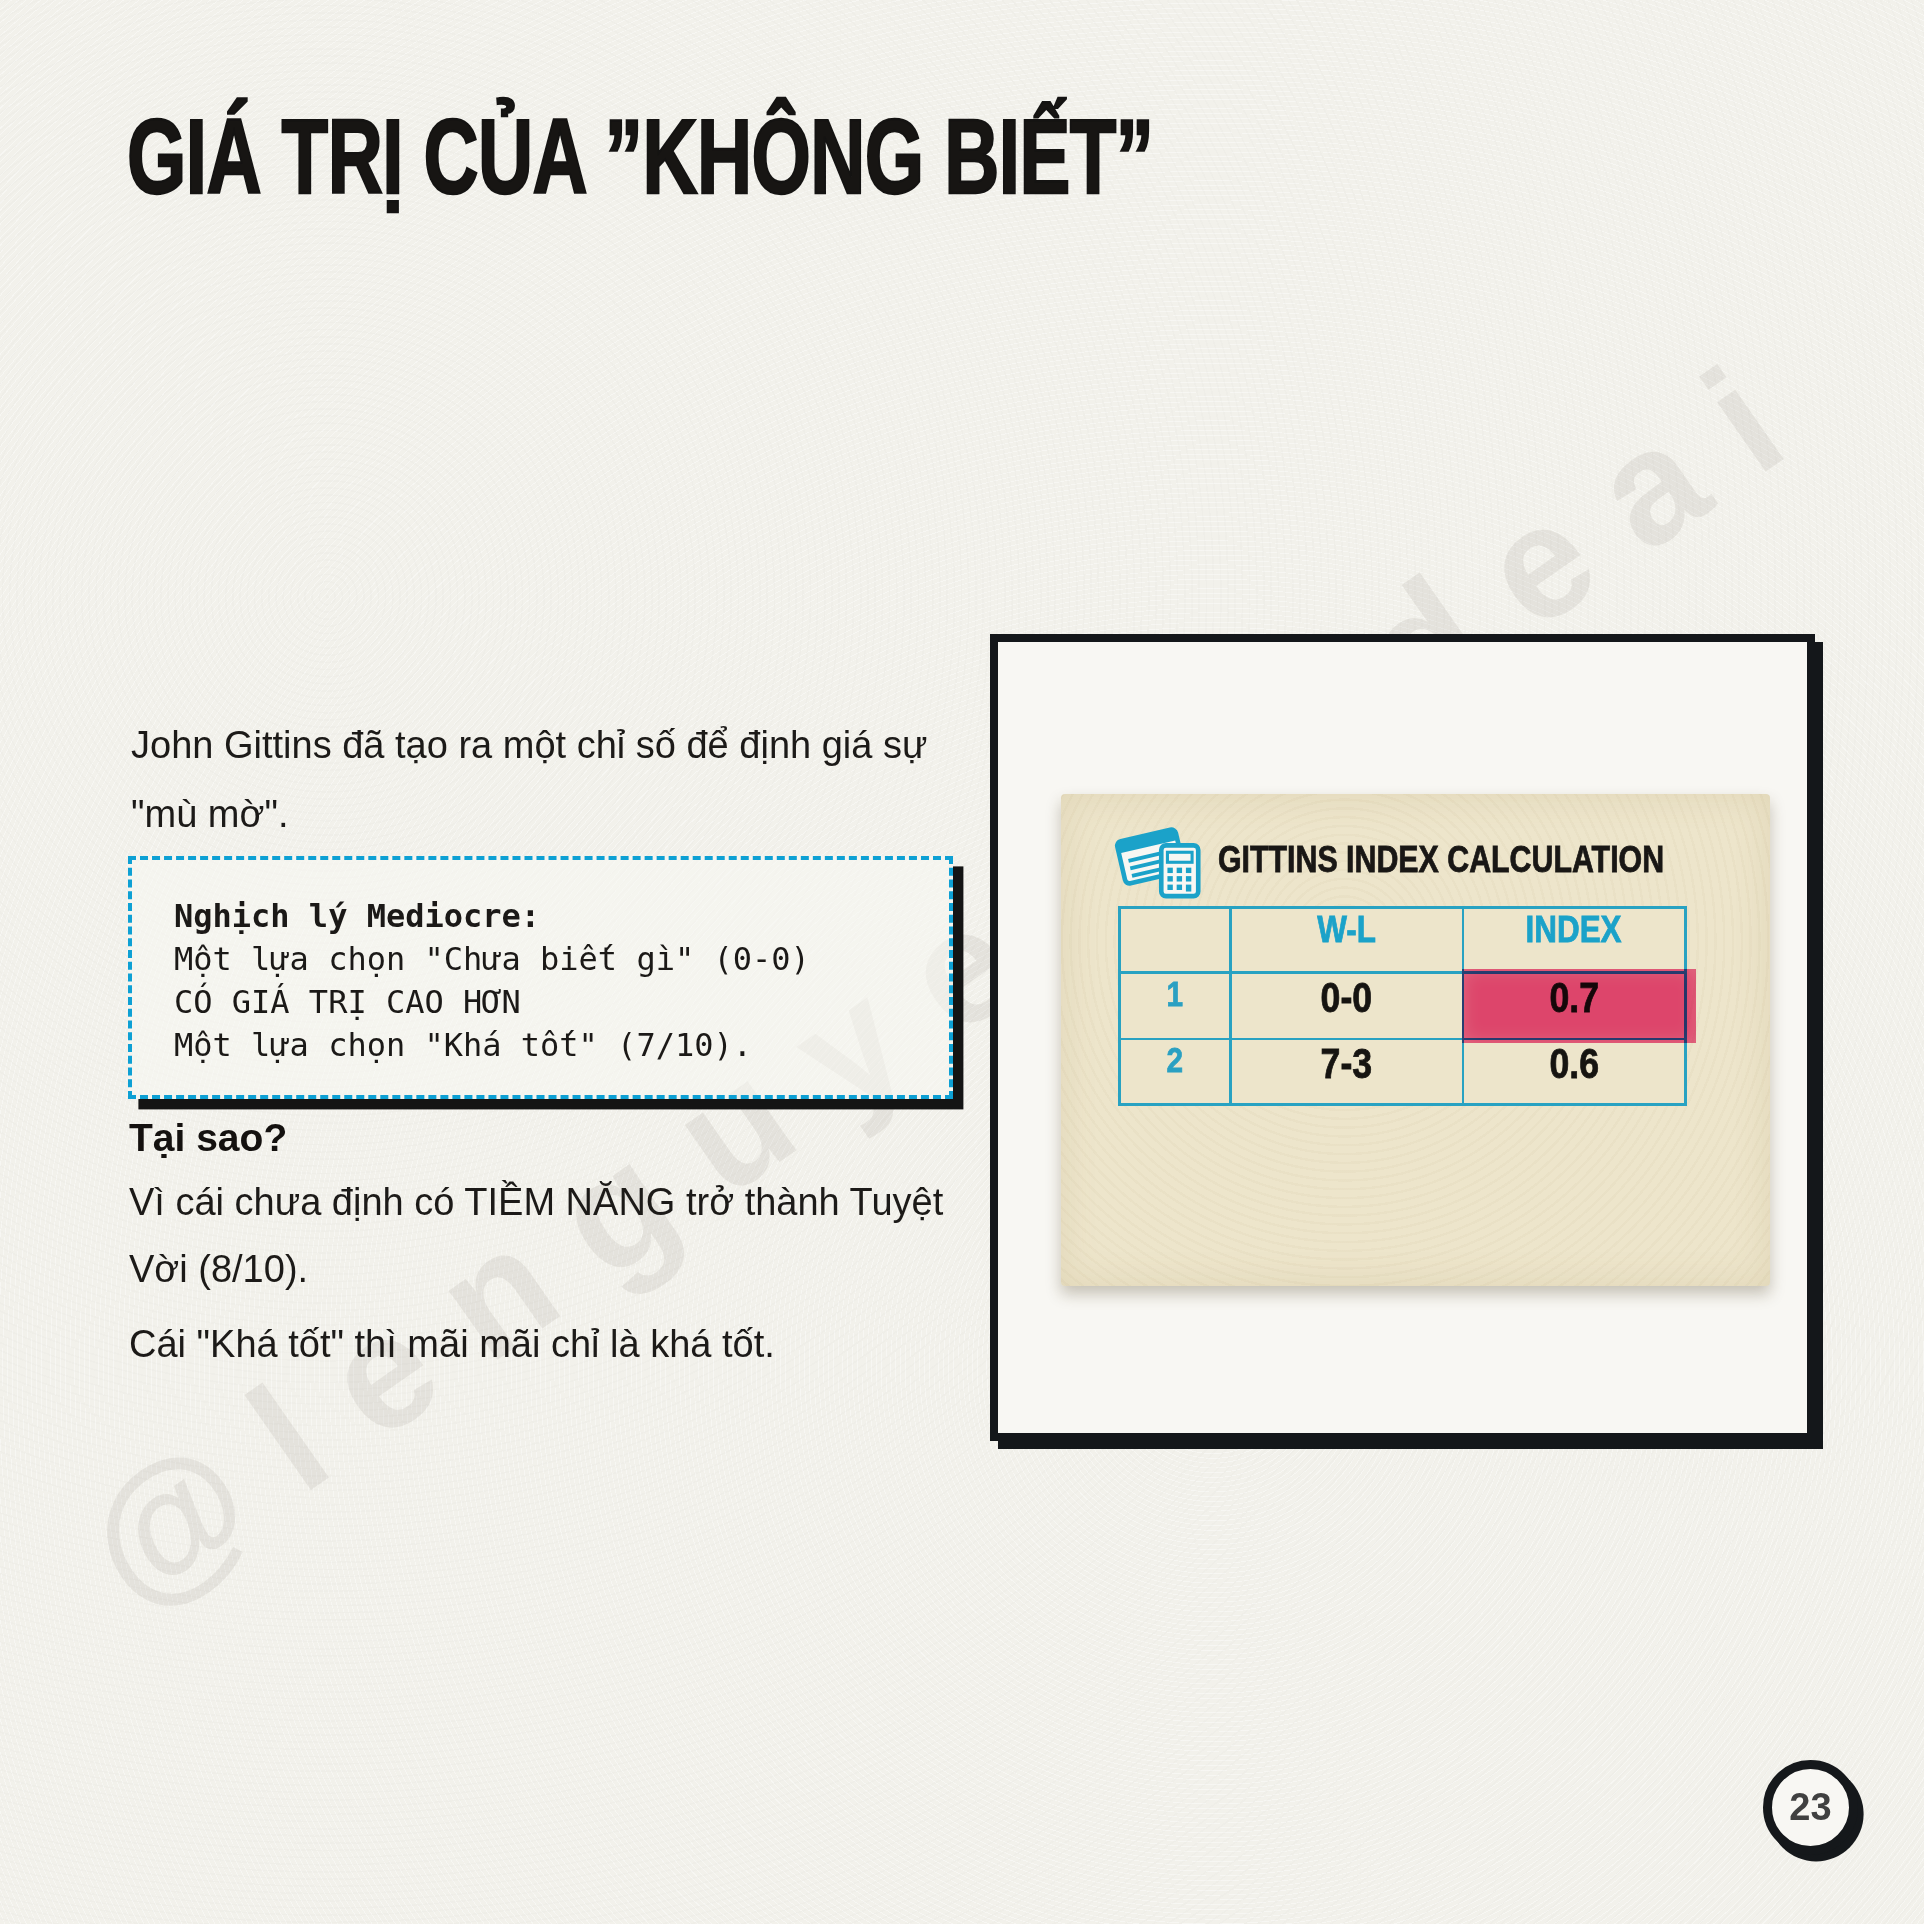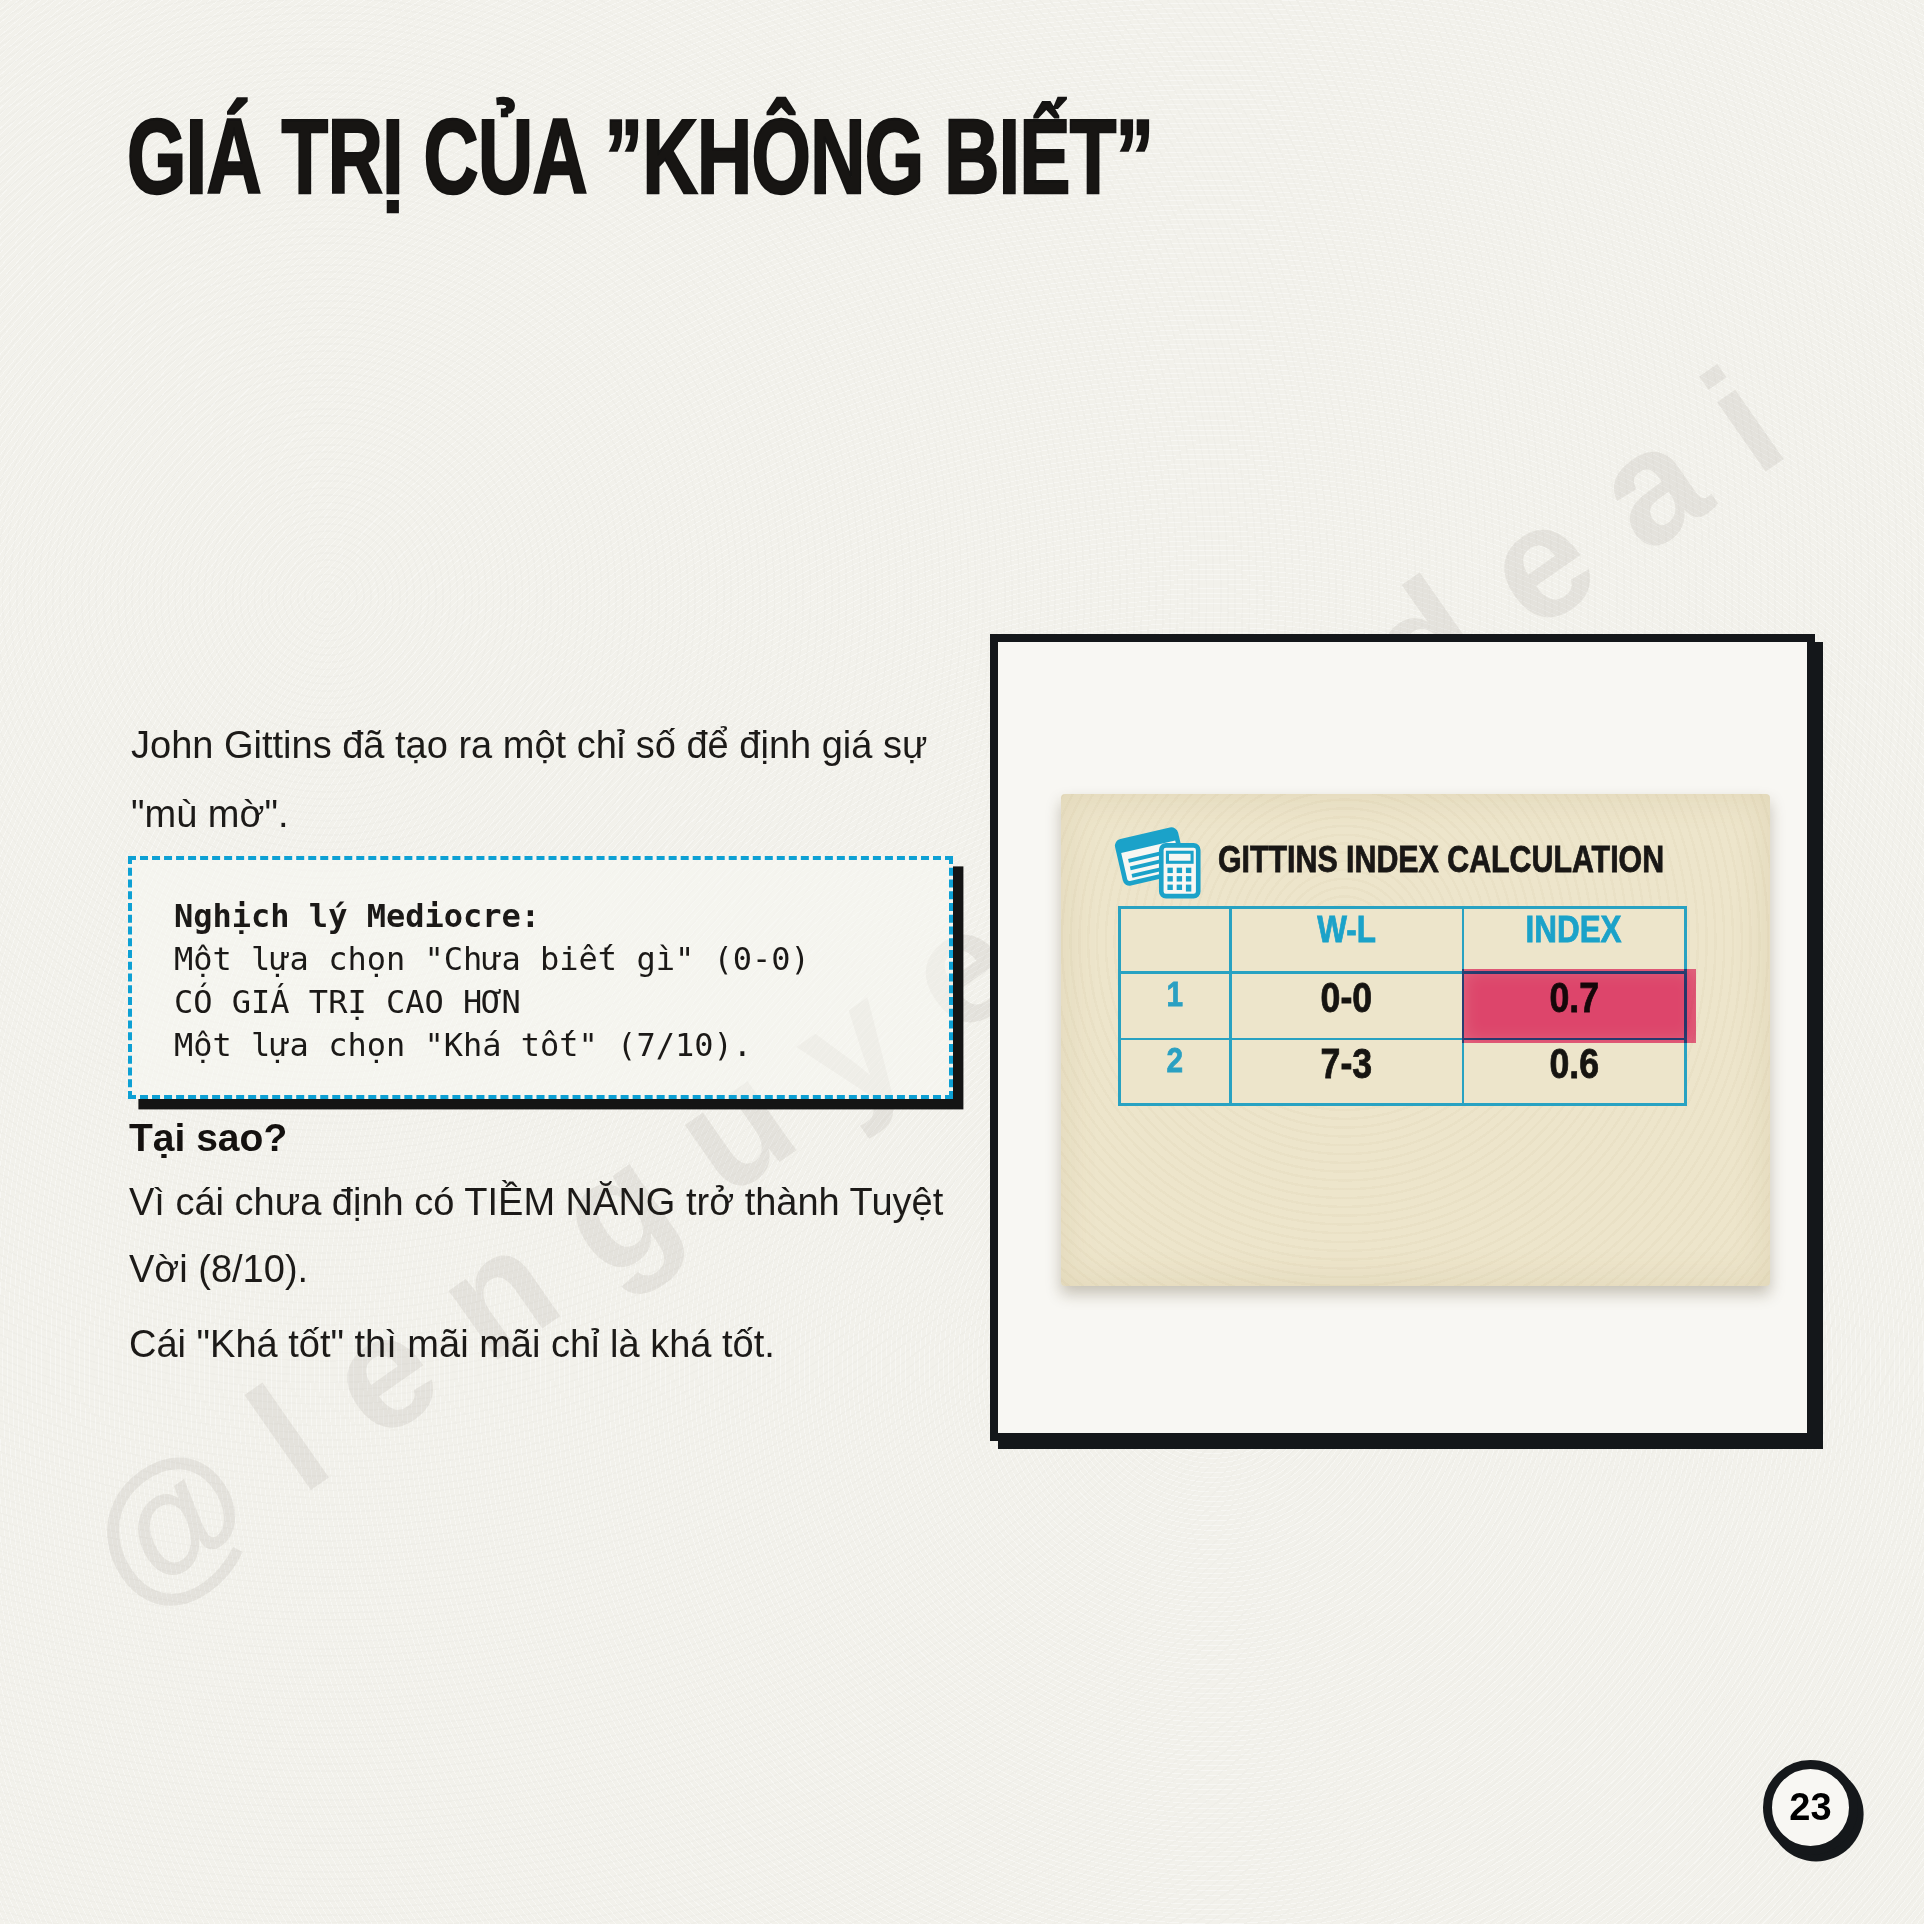--- a/index.html
+++ b/index.html
@@ -98,21 +98,21 @@
     -webkit-text-stroke:0.8px currentColor;
   }
   .conclusion .cond{display:inline-block;transform:scaleX(0.82);transform-origin:center center;}
   .concl-black{color:#1b1917;}
   .concl-teal{color:#1ba2c9;margin-left:11.2px;-webkit-text-stroke:0.8px #1ba2c9;}
   .page-badge{
     position:absolute;left:1763px;top:1760px;width:77px;height:77px;
     background:#f8f7f3;border:9.6px solid #15181b;border-radius:50%;
     box-shadow:5.6px 6.4px 0 #15181b;
     display:flex;align-items:center;justify-content:center;
-    font-size:38px;font-weight:700;color:#000000;
+    font-size:38px;font-weight:700;color:#404040;
     z-index:4;
   }
 </style>
 </head>
 <body>
 
 <div class="page">
 
   <div class="watermark">@lenguyencodeai</div>
 

